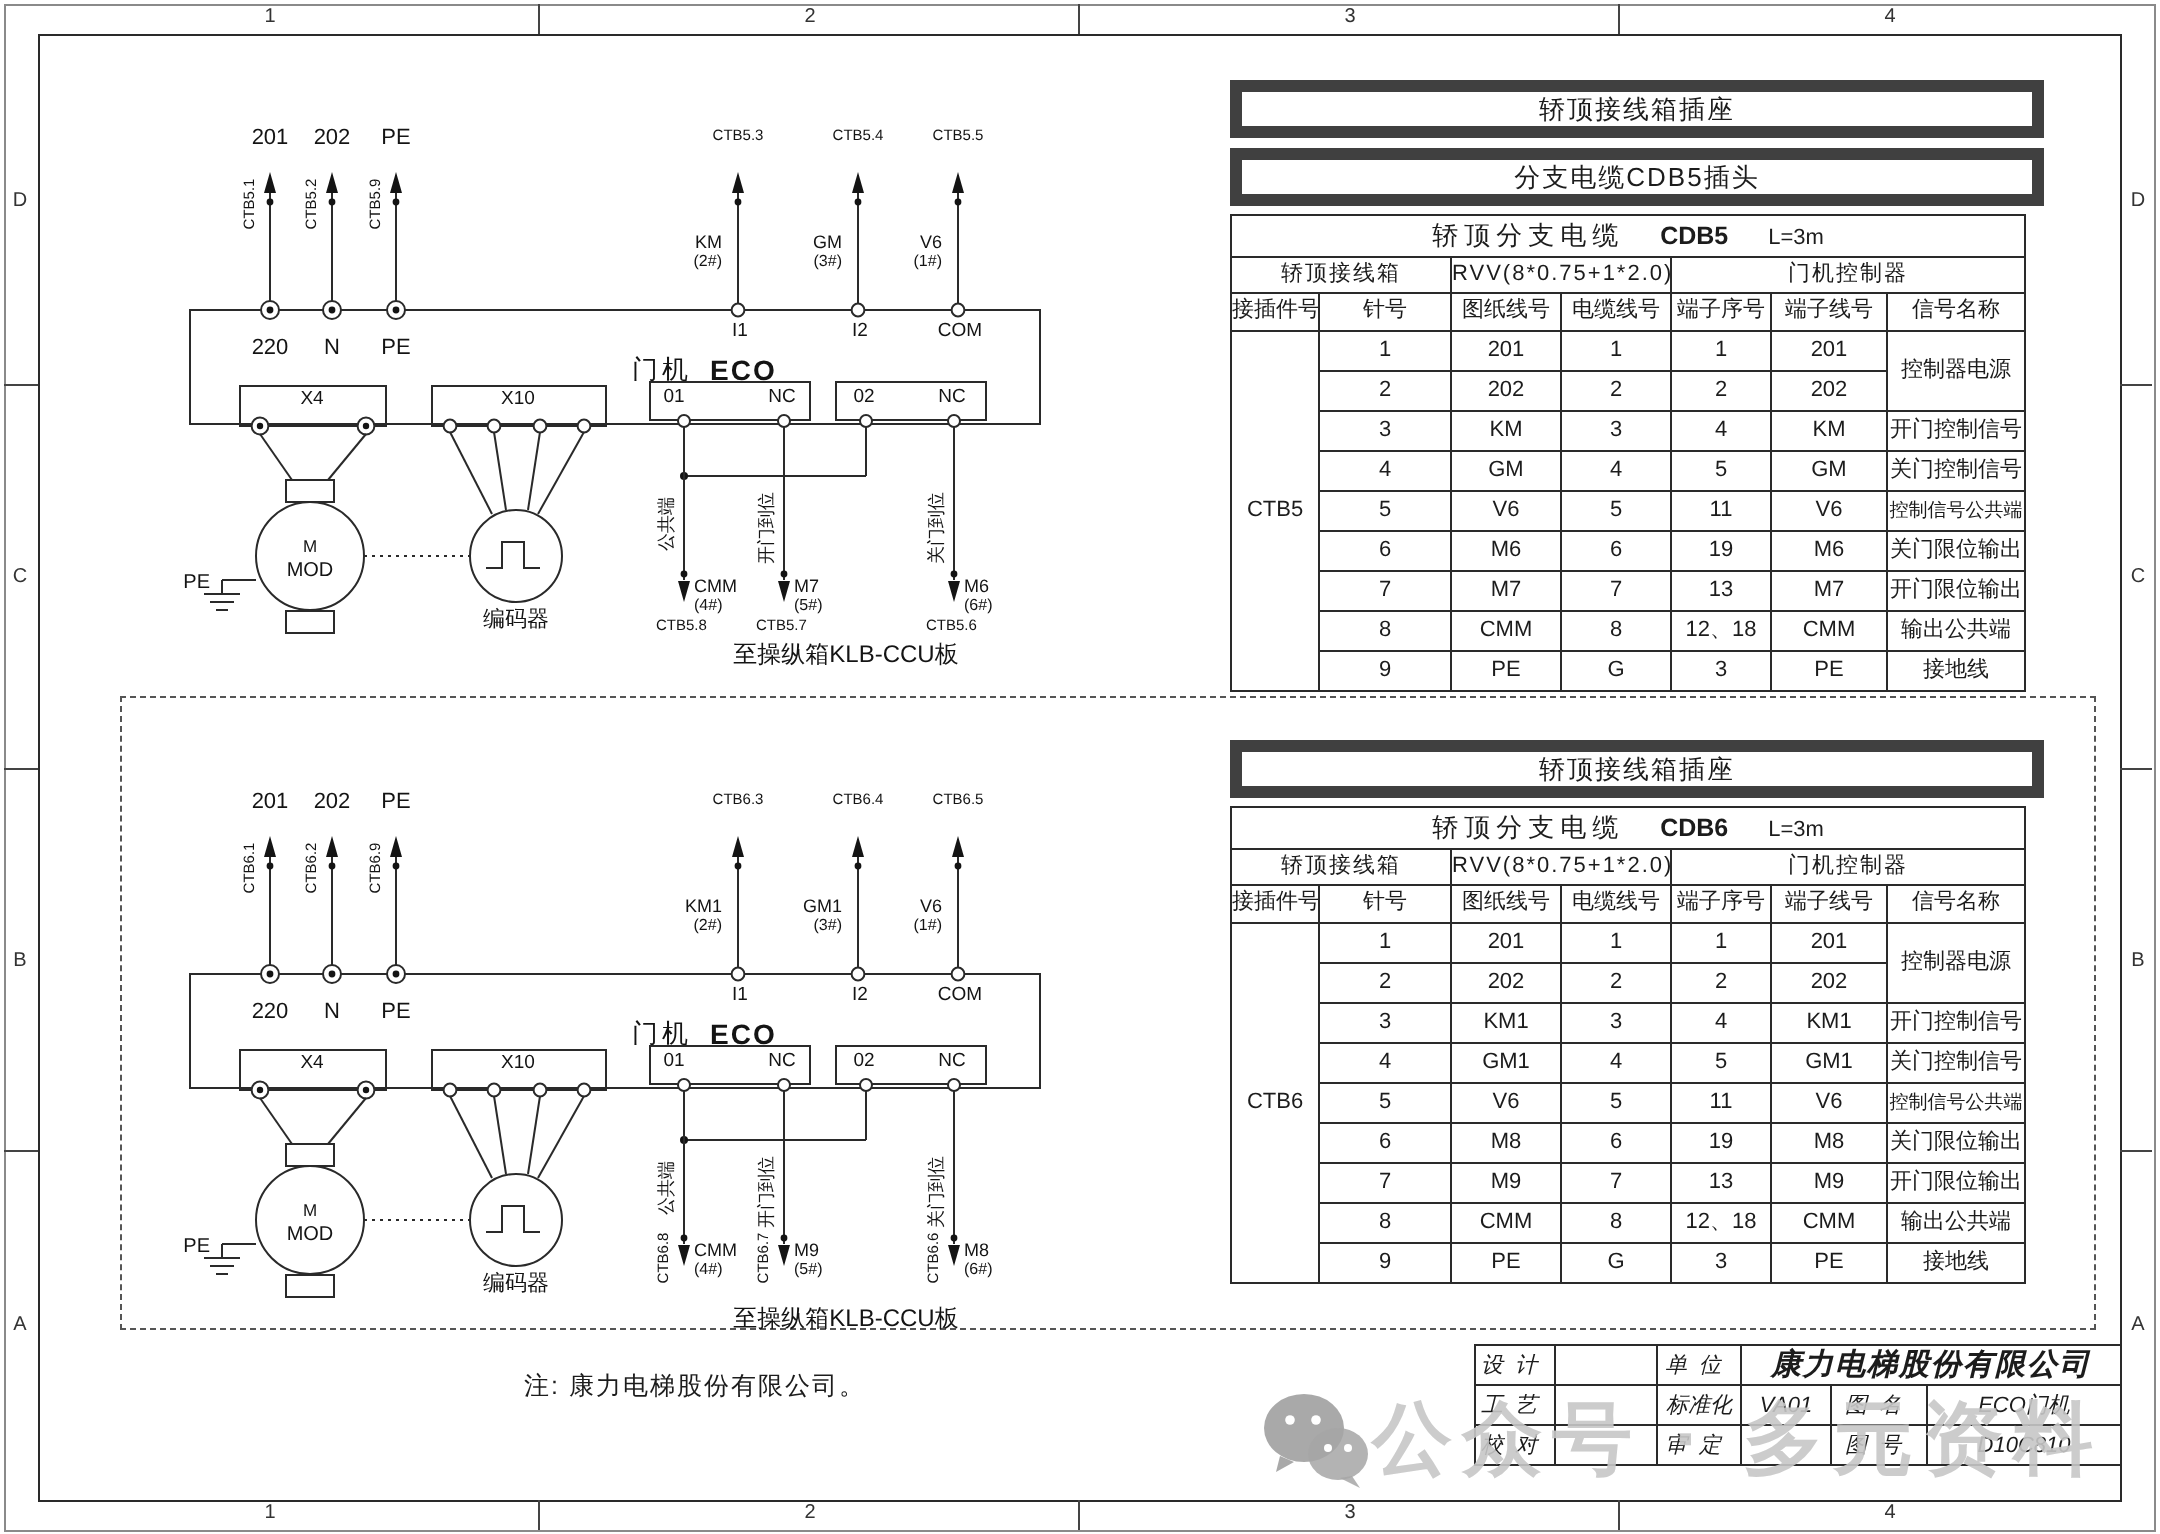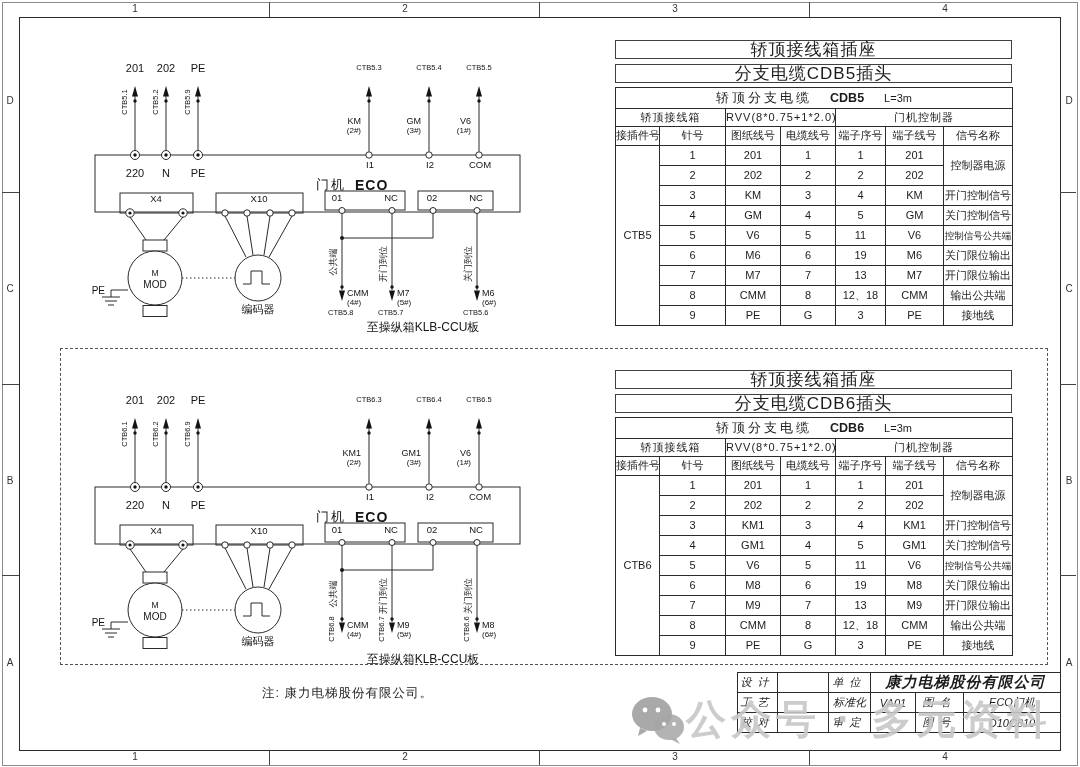--- a/index.html
+++ b/index.html
@@ -9,22 +9,22 @@
   .outer-frame{left:2px;top:2px;width:1074px;height:762px;border:1px solid #8a8a8a;}
   .inner-frame{left:19px;top:17px;width:1040px;height:732px;border:1.5px solid #2a2a2a;}
   .zl{font-size:10px;color:#333;width:20px;text-align:center;}
   .ztv{width:0;height:15px;border-left:1px solid #444;top:2px;}
   .ztvb{width:0;height:15px;border-left:1px solid #444;top:750px;}
   .zth{height:0;width:17px;border-top:1px solid #444;left:2px;}
   .zthr{height:0;width:16px;border-top:1px solid #444;left:1060px;}
   .dashed-region{border:1px dashed #555;}
   
   .tablegroup{width:397px;}
-  .banner{width:395px;height:17px;border:1px solid #404040;display:flex;align-items:center;justify-content:center;
-          font-size:17px;letter-spacing:1px;}
+  .banner{width:395px;height:17px;border:6px solid #404040;display:flex;align-items:center;justify-content:center;
+          font-size:13px;letter-spacing:1px;}
   table.wt{border-collapse:collapse;table-layout:fixed;width:397px;margin-top:4px;}
   table.wt td{border:1px solid #2a2a2a;text-align:center;vertical-align:middle;font-size:11px;
               padding:0;height:19px;line-height:1.05;white-space:nowrap;overflow:hidden;}
   table.wt tr.titlerow td{height:20px;}
   .titlerow .tt{font-size:13px;letter-spacing:3px;}
   .titlerow .tc{font-size:12.5px;font-weight:bold;margin-left:18px;}
   .titlerow .tl{font-size:11px;margin-left:20px;}
   table.wt tr.gh td{font-size:11px;letter-spacing:1px;height:17px;text-align:center;}
   table.wt tr.ch td{font-size:11px;height:18px;}
   table.wt td.sig{font-size:11px;}
@@ -476,21 +476,20 @@
           <td>3</td>
           <td>PE</td>
           <td class="sig">接地线</td>
         </tr>
       </tbody>
     </table>
   </div>
 
   <div class="abs tablegroup" style="left:615px;top:370px">
     <div class="banner">轿顶接线箱插座</div>
-    <div class="banner" style="margin-top:5px">分支电缆CDB6插头</div>
     <table class="wt">
       <colgroup>
           <col style="width:44px">
           <col style="width:66px">
           <col style="width:55px">
           <col style="width:55px">
           <col style="width:50px">
           <col style="width:58px">
           <col style="width:69px">
         </colgroup>

